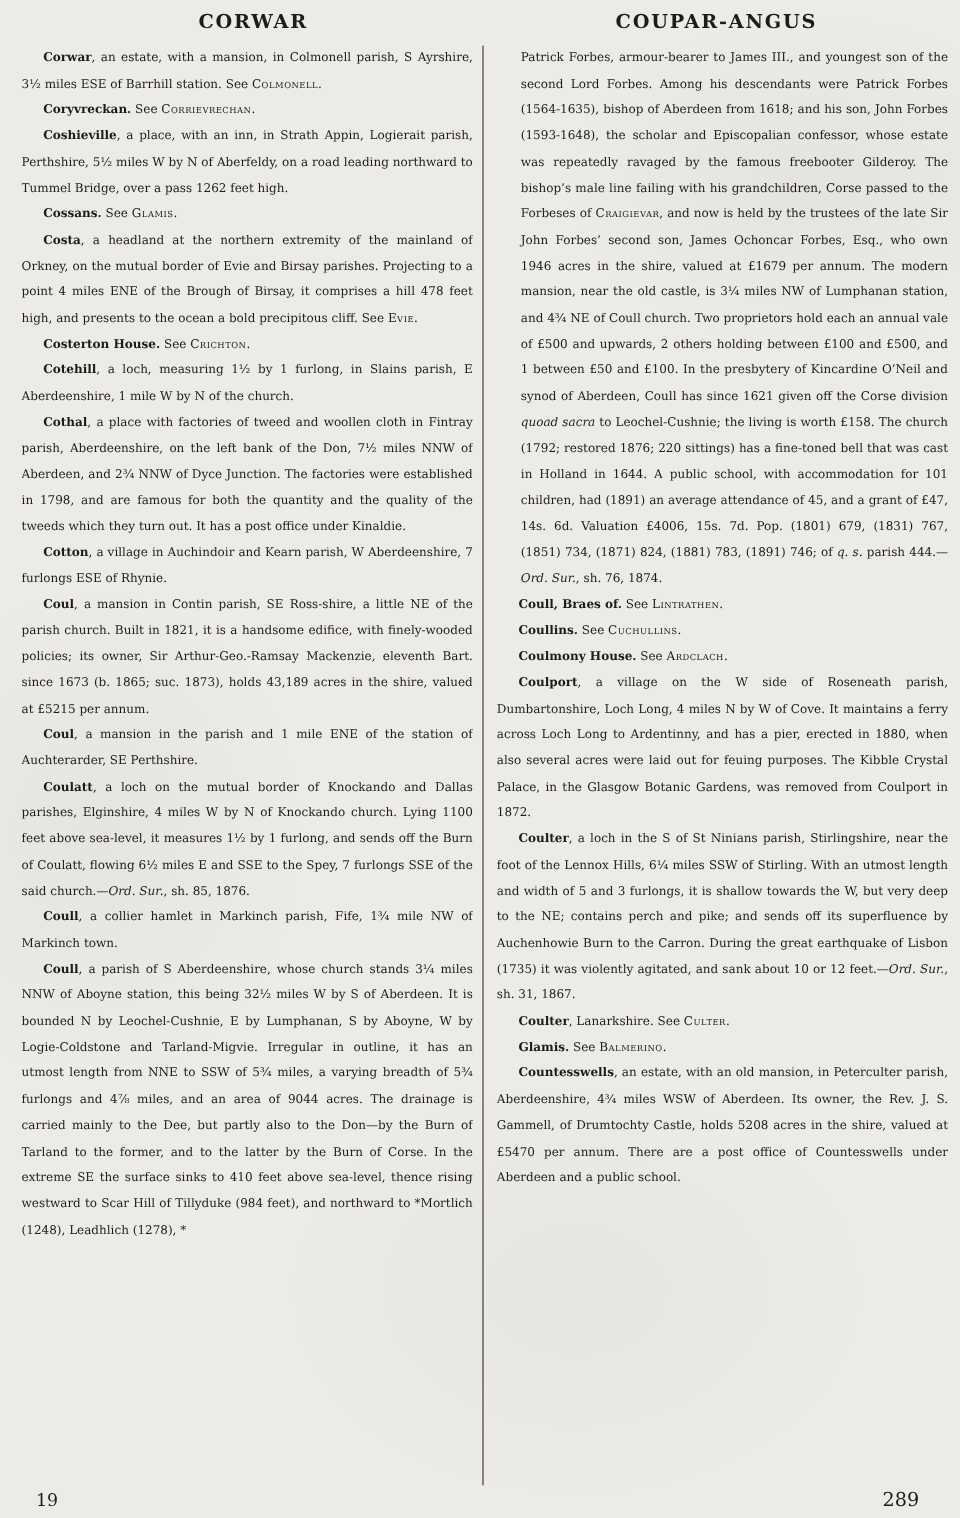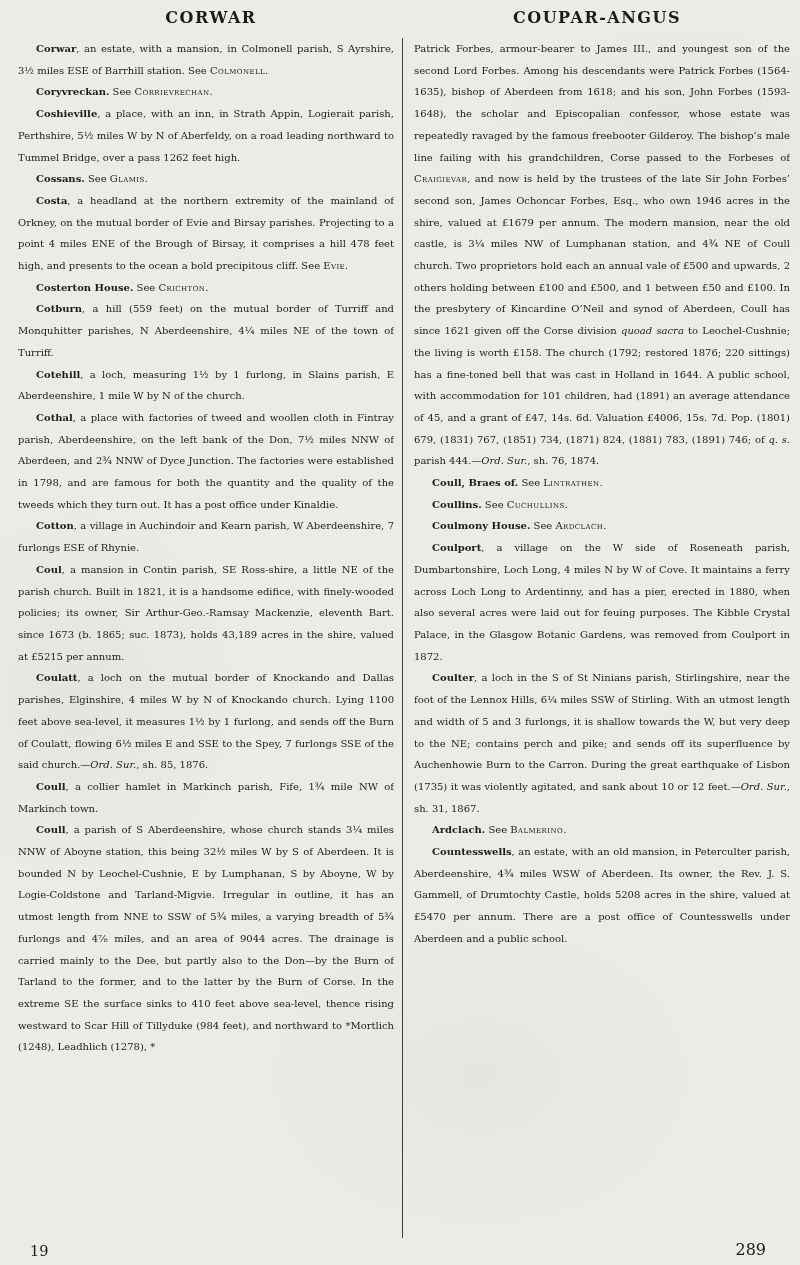--- a/index.html
+++ b/index.html
@@ -43,21 +43,21 @@
     font-size: 10px;
     line-height: 21.7px;
     overflow: hidden;
   }
   .divider {
     width: 1px;
     background: #45423e;
     margin: 0 11px 0 8px;
   }
   p.entry { margin: 0; text-indent: 18px; }
-  p.entry.no-indent { text-indent: 0; }
+  p.entry.no-indent { text-indent: 0; margin-left: 20px; }
   .bold { font-weight: bold; }
   .italic { font-style: italic; }
   .smallcaps { font-variant: small-caps; letter-spacing: 0.4px; }
   .footer-num {
     position: absolute;
     bottom: 6px;
     font-size: 14.5px;
   }
   .footer-num.left { left: 30px; font-weight: normal; }
   .footer-num.right { right: 34px; font-size: 16px; }
@@ -71,36 +71,37 @@
     <div class="col-header">COUPAR-ANGUS</div>
   </div>
   <div class="columns">
     <div class="column" id="col-left">
         <p class="entry"><span class="bold">Corwar</span><span class="plain">, an estate, with a mansion, in Colmonell parish, S Ayrshire, 3½ miles ESE of Barrhill station. See </span><span class="smallcaps">Colmonell</span><span class="plain">.</span></p>
         <p class="entry"><span class="bold">Coryvreckan.</span><span class="plain"> See </span><span class="smallcaps">Corrievrechan</span><span class="plain">.</span></p>
         <p class="entry"><span class="bold">Coshieville</span><span class="plain">, a place, with an inn, in Strath Appin, Logierait parish, Perthshire, 5½ miles W by N of Aberfeldy, on a road leading northward to Tummel Bridge, over a pass 1262 feet high.</span></p>
         <p class="entry"><span class="bold">Cossans.</span><span class="plain"> See </span><span class="smallcaps">Glamis</span><span class="plain">.</span></p>
         <p class="entry"><span class="bold">Costa</span><span class="plain">, a headland at the northern extremity of the mainland of Orkney, on the mutual border of Evie and Birsay parishes. Projecting to a point 4 miles ENE of the Brough of Birsay, it comprises a hill 478 feet high, and presents to the ocean a bold precipitous cliff. See </span><span class="smallcaps">Evie</span><span class="plain">.</span></p>
         <p class="entry"><span class="bold">Costerton House.</span><span class="plain"> See </span><span class="smallcaps">Crichton</span><span class="plain">.</span></p>
-        <p class="entry"><span class="bold">Cotburn</span><span class="plain">, a hill (559 feet) on the mutual border of Turriff and Monquhitter parishes, N Aberdeenshire, 4¼ miles NE of the town of Turriff.</span></p>
         <p class="entry"><span class="bold">Cotehill</span><span class="plain">, a loch, measuring 1½ by 1 furlong, in Slains parish, E Aberdeenshire, 1 mile W by N of the church.</span></p>
         <p class="entry"><span class="bold">Cothal</span><span class="plain">, a place with factories of tweed and woollen cloth in Fintray parish, Aberdeenshire, on the left bank of the Don, 7½ miles NNW of Aberdeen, and 2¾ NNW of Dyce Junction. The factories were established in 1798, and are famous for both the quantity and the quality of the tweeds which they turn out. It has a post office under Kinaldie.</span></p>
         <p class="entry"><span class="bold">Cotton</span><span class="plain">, a village in Auchindoir and Kearn parish, W Aberdeenshire, 7 furlongs ESE of Rhynie.</span></p>
         <p class="entry"><span class="bold">Coul</span><span class="plain">, a mansion in Contin parish, SE Ross-shire, a little NE of the parish church. Built in 1821, it is a handsome edifice, with finely-wooded policies; its owner, Sir Arthur-Geo.-Ramsay Mackenzie, eleventh Bart. since 1673 (b. 1865; suc. 1873), holds 43,189 acres in the shire, valued at £5215 per annum.</span></p>
+        <p class="entry"><span class="bold">Coul</span><span class="plain">, a mansion in the parish and 1 mile ENE of the station of Auchterarder, SE Perthshire.</span></p>
         <p class="entry"><span class="bold">Coulatt</span><span class="plain">, a loch on the mutual border of Knockando and Dallas parishes, Elginshire, 4 miles W by N of Knockando church. Lying 1100 feet above sea-level, it measures 1½ by 1 furlong, and sends off the Burn of Coulatt, flowing 6½ miles E and SSE to the Spey, 7 furlongs SSE of the said church.—</span><span class="italic">Ord. Sur.</span><span class="plain">, sh. 85, 1876.</span></p>
         <p class="entry"><span class="bold">Coull</span><span class="plain">, a collier hamlet in Markinch parish, Fife, 1¾ mile NW of Markinch town.</span></p>
         <p class="entry"><span class="bold">Coull</span><span class="plain">, a parish of S Aberdeenshire, whose church stands 3¼ miles NNW of Aboyne station, this being 32½ miles W by S of Aberdeen. It is bounded N by Leochel-Cushnie, E by Lumphanan, S by Aboyne, W by Logie-Coldstone and Tarland-Migvie. Irregular in outline, it has an utmost length from NNE to SSW of 5¾ miles, a varying breadth of 5¾ furlongs and 4⅞ miles, and an area of 9044 acres. The drainage is carried mainly to the Dee, but partly also to the Don—by the Burn of Tarland to the former, and to the latter by the Burn of Corse. In the extreme SE the surface sinks to 410 feet above sea-level, thence rising westward to Scar Hill of Tillyduke (984 feet), and northward to *Mortlich (1248), Leadhlich (1278), *</span></p>
       </div>
     <div class="divider"></div>
     <div class="column" id="col-right">
         <p class="entry no-indent"><span class="plain">Patrick Forbes, armour-bearer to James III., and youngest son of the second Lord Forbes. Among his descendants were Patrick Forbes (1564-1635), bishop of Aberdeen from 1618; and his son, John Forbes (1593-1648), the scholar and Episcopalian confessor, whose estate was repeatedly ravaged by the famous freebooter Gilderoy. The bishop’s male line failing with his grandchildren, Corse passed to the Forbeses of </span><span class="smallcaps">Craigievar</span><span class="plain">, and now is held by the trustees of the late Sir John Forbes’ second son, James Ochoncar Forbes, Esq., who own 1946 acres in the shire, valued at £1679 per annum. The modern mansion, near the old castle, is 3¼ miles NW of Lumphanan station, and 4¾ NE of Coull church. Two proprietors hold each an annual vale of £500 and upwards, 2 others holding between £100 and £500, and 1 between £50 and £100. In the presbytery of Kincardine O’Neil and synod of Aberdeen, Coull has since 1621 given off the Corse division </span><span class="italic">quoad sacra</span><span class="plain"> to Leochel-Cushnie; the living is worth £158. The church (1792; restored 1876; 220 sittings) has a fine-toned bell that was cast in Holland in 1644. A public school, with accommodation for 101 children, had (1891) an average attendance of 45, and a grant of £47, 14s. 6d. Valuation £4006, 15s. 7d. Pop. (1801) 679, (1831) 767, (1851) 734, (1871) 824, (1881) 783, (1891) 746; of </span><span class="italic">q. s.</span><span class="plain"> parish 444.—</span><span class="italic">Ord. Sur.</span><span class="plain">, sh. 76, 1874.</span></p>
         <p class="entry"><span class="bold">Coull, Braes of.</span><span class="plain"> See </span><span class="smallcaps">Lintrathen</span><span class="plain">.</span></p>
         <p class="entry"><span class="bold">Coullins.</span><span class="plain"> See </span><span class="smallcaps">Cuchullins</span><span class="plain">.</span></p>
         <p class="entry"><span class="bold">Coulmony House.</span><span class="plain"> See </span><span class="smallcaps">Ardclach</span><span class="plain">.</span></p>
         <p class="entry"><span class="bold">Coulport</span><span class="plain">, a village on the W side of Roseneath parish, Dumbartonshire, Loch Long, 4 miles N by W of Cove. It maintains a ferry across Loch Long to Ardentinny, and has a pier, erected in 1880, when also several acres were laid out for feuing purposes. The Kibble Crystal Palace, in the Glasgow Botanic Gardens, was removed from Coulport in 1872.</span></p>
         <p class="entry"><span class="bold">Coulter</span><span class="plain">, a loch in the S of St Ninians parish, Stirlingshire, near the foot of the Lennox Hills, 6¼ miles SSW of Stirling. With an utmost length and width of 5 and 3 furlongs, it is shallow towards the W, but very deep to the NE; contains perch and pike; and sends off its superfluence by Auchenhowie Burn to the Carron. During the great earthquake of Lisbon (1735) it was violently agitated, and sank about 10 or 12 feet.—</span><span class="italic">Ord. Sur.</span><span class="plain">, sh. 31, 1867.</span></p>
-        <p class="entry"><span class="bold">Ardclach.</span><span class="plain"> See </span><span class="smallcaps">Balmerino</span><span class="plain">.</span></p>
+        <p class="entry"><span class="bold">Coulter</span><span class="plain">, Lanarkshire. See </span><span class="smallcaps">Culter</span><span class="plain">.</span></p>
+        <p class="entry"><span class="bold">Glamis.</span><span class="plain"> See </span><span class="smallcaps">Balmerino</span><span class="plain">.</span></p>
         <p class="entry"><span class="bold">Countesswells</span><span class="plain">, an estate, with an old mansion, in Peterculter parish, Aberdeenshire, 4¾ miles WSW of Aberdeen. Its owner, the Rev. J. S. Gammell, of Drumtochty Castle, holds 5208 acres in the shire, valued at £5470 per annum. There are a post office of Countesswells under Aberdeen and a public school.</span></p>
       </div>
   </div>
   <div class="footer-num left">19</div>
   <div class="footer-num right">289</div>
 </div>
 
 </body></html>

